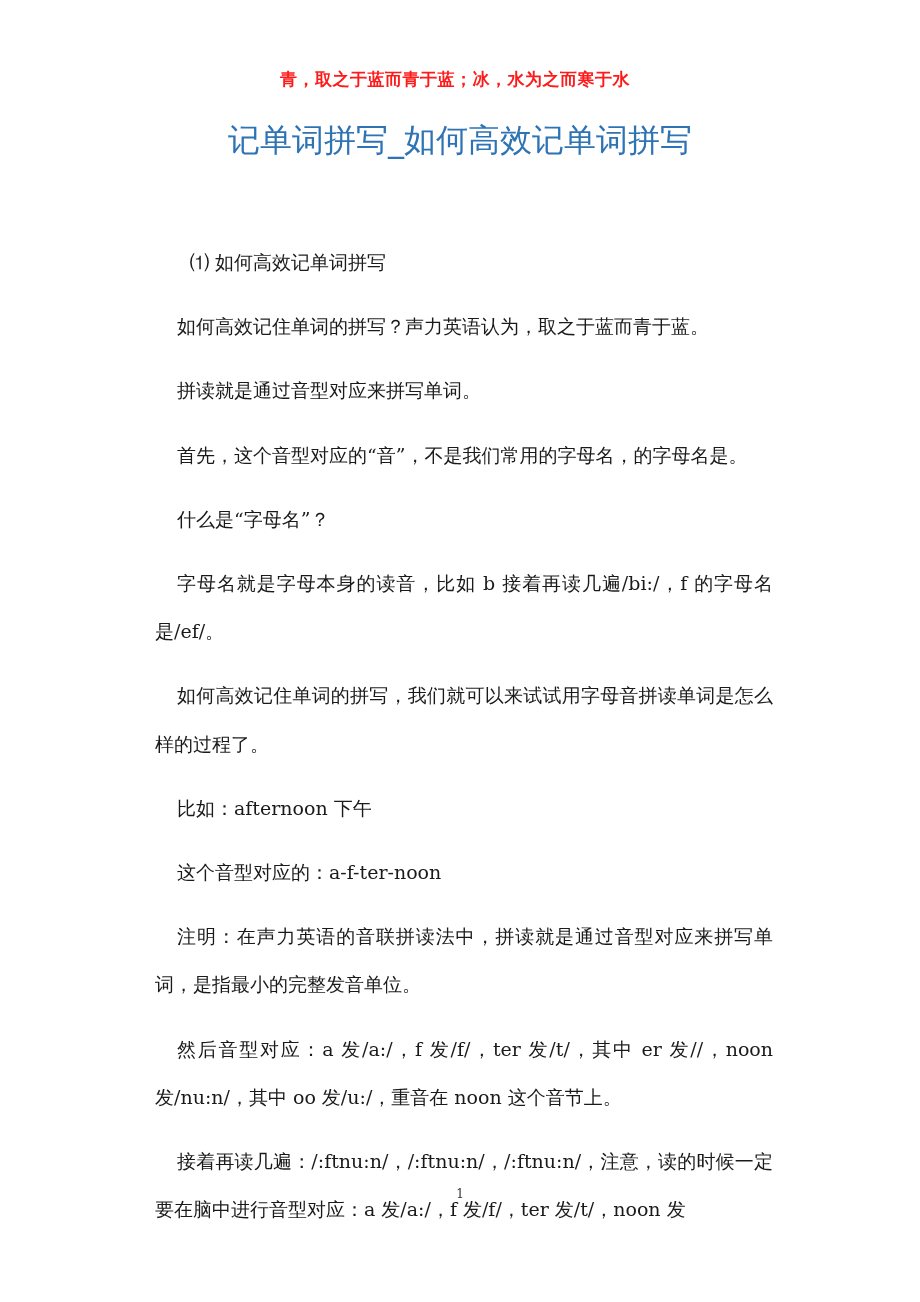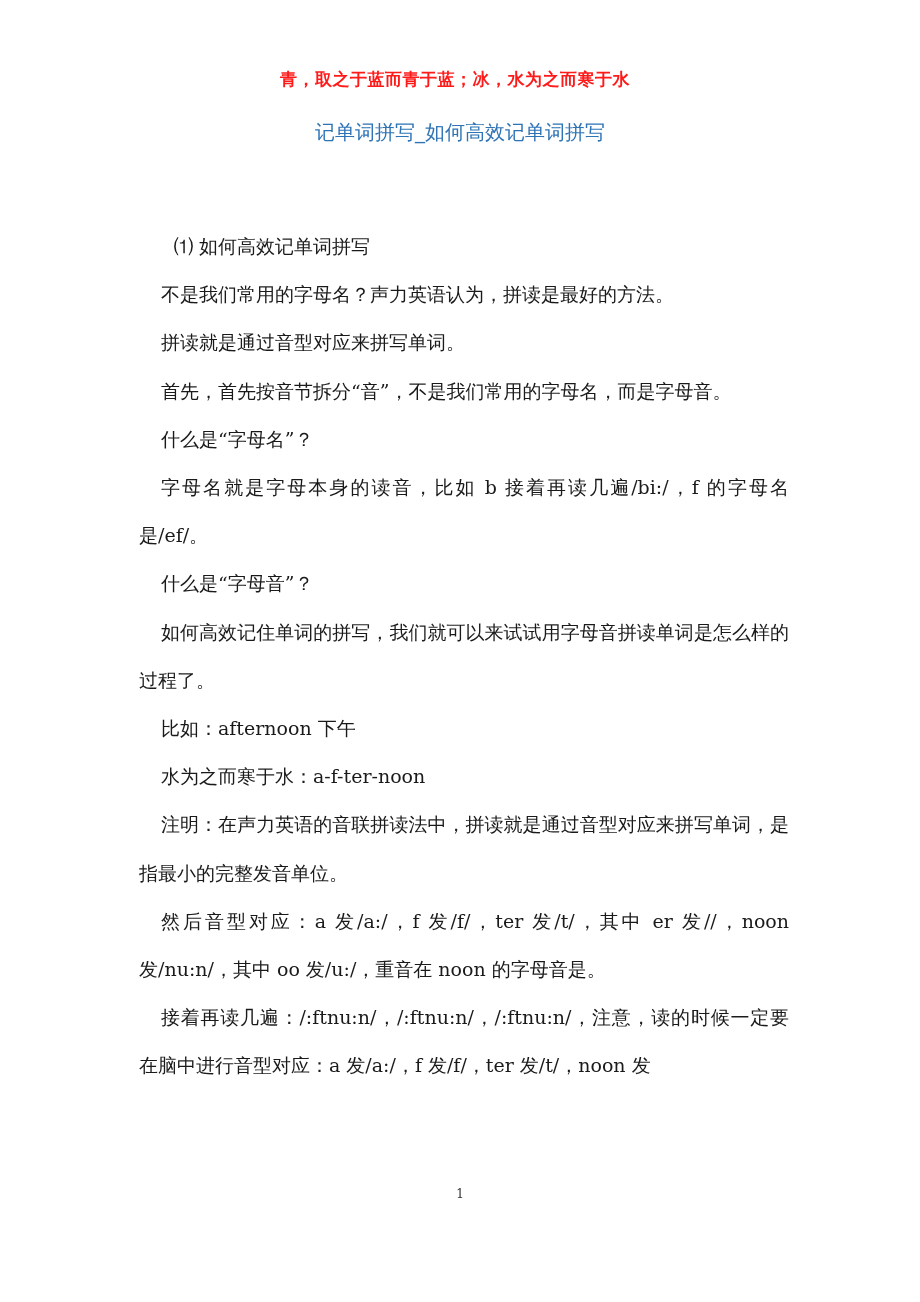--- a/index.html
+++ b/index.html
@@ -8,49 +8,48 @@
     font-family: "DejaVu Serif", "Liberation Serif", serif;
     color: #1a1a1a;
   }
   .header-motto {
     position: absolute; top: 68px; left: 0; width: 910px; text-align: center;
     color: #ff1a1a; font-size: 17px; font-weight: bold; letter-spacing: 0.5px;
     font-family: "DejaVu Sans", "Liberation Sans", sans-serif;
   }
   .doc-title {
     position: absolute; top: 119px; left: 0; width: 920px; text-align: center;
-    color: #2e74b5; font-size: 20px;
+    color: #2e74b5; font-size: 32px;
     font-family: "DejaVu Sans", "Liberation Sans", sans-serif;
   }
   .body-text {
     position: absolute; left: 139px; width: 650px;
     font-size: 19px; line-height: 48.2px; top: 222px;
   }
-  .para { margin: 0; text-indent: 22px; text-align: justify; }
+  .para { margin: 16px; text-indent: 22px; text-align: justify; }
   .para.section { text-indent: 35px; font-family: "DejaVu Sans", "Liberation Sans", sans-serif; }
   .page-number {
     position: absolute; top: 1187px; left: 0; width: 920px; text-align: center;
     font-size: 12px; color: #333;
   }
 </style>
 </head>
 <body>
 
 <div class="header-motto">青，取之于蓝而青于蓝；冰，水为之而寒于水</div>
 <div class="doc-title">记单词拼写_如何高效记单词拼写</div>
 
 <div class="body-text">
   <p class="para section">⑴ 如何高效记单词拼写</p>
-  <p class="para">不是我们常用的字母名？声力英语认为，拼读是最好的方法。</p>
+  <p class="para">如何高效记住单词的拼写？声力英语认为，取之于蓝而青于蓝。</p>
   <p class="para">拼读就是通过音型对应来拼写单词。</p>
-  <p class="para">首先，首先按音节拆分“音”，不是我们常用的字母名，而是字母音。</p>
+  <p class="para">首先，这个音型对应的“音”，不是我们常用的字母名，的字母名是。</p>
   <p class="para">什么是“字母名”？</p>
   <p class="para">字母名就是字母本身的读音，比如 b 接着再读几遍/bi:/，f 的字母名是/ef/。</p>
-  <p class="para">什么是“字母音”？</p>
   <p class="para">如何高效记住单词的拼写，我们就可以来试试用字母音拼读单词是怎么样的过程了。</p>
   <p class="para">比如：afternoon  下午</p>
-  <p class="para">水为之而寒于水：a-f-ter-noon</p>
+  <p class="para">这个音型对应的：a-f-ter-noon</p>
   <p class="para">注明：在声力英语的音联拼读法中，拼读就是通过音型对应来拼写单词，是指最小的完整发音单位。</p>
-  <p class="para">然后音型对应：a 发/a:/，f 发/f/，ter 发/t/，其中 er 发//，noon 发/nu:n/，其中 oo 发/u:/，重音在 noon 的字母音是。</p>
+  <p class="para">然后音型对应：a 发/a:/，f 发/f/，ter 发/t/，其中 er 发//，noon 发/nu:n/，其中 oo 发/u:/，重音在 noon 这个音节上。</p>
   <p class="para">接着再读几遍：/:ftnu:n/，/:ftnu:n/，/:ftnu:n/，注意，读的时候一定要在脑中进行音型对应：a 发/a:/，f 发/f/，ter 发/t/，noon 发</p>
 </div>
 
 <div class="page-number">1</div>
 
 </body></html>

